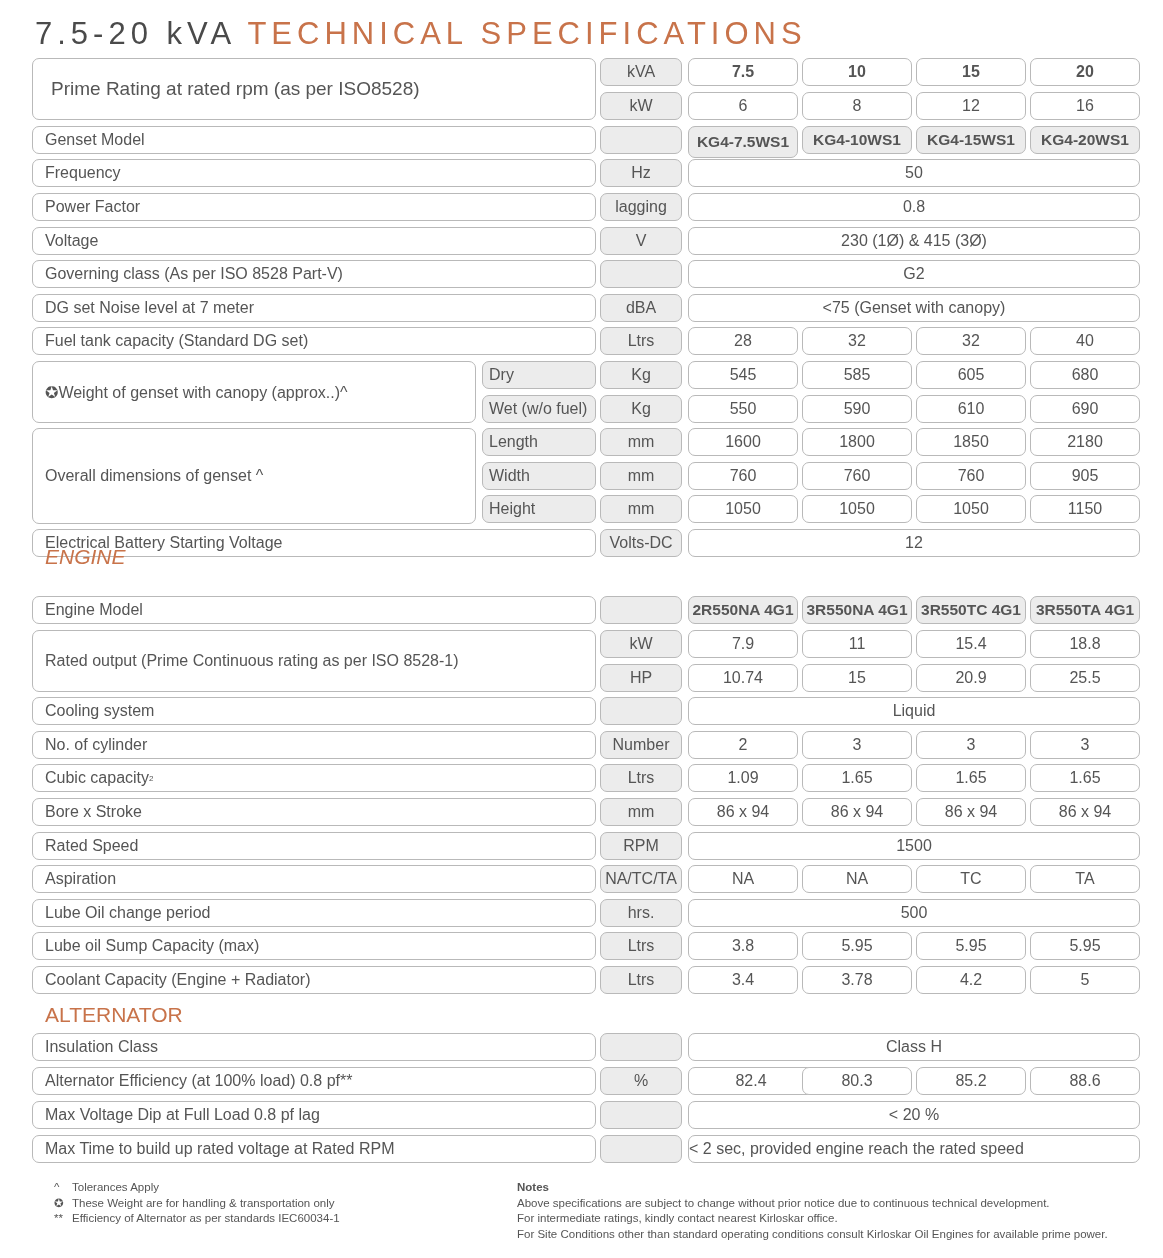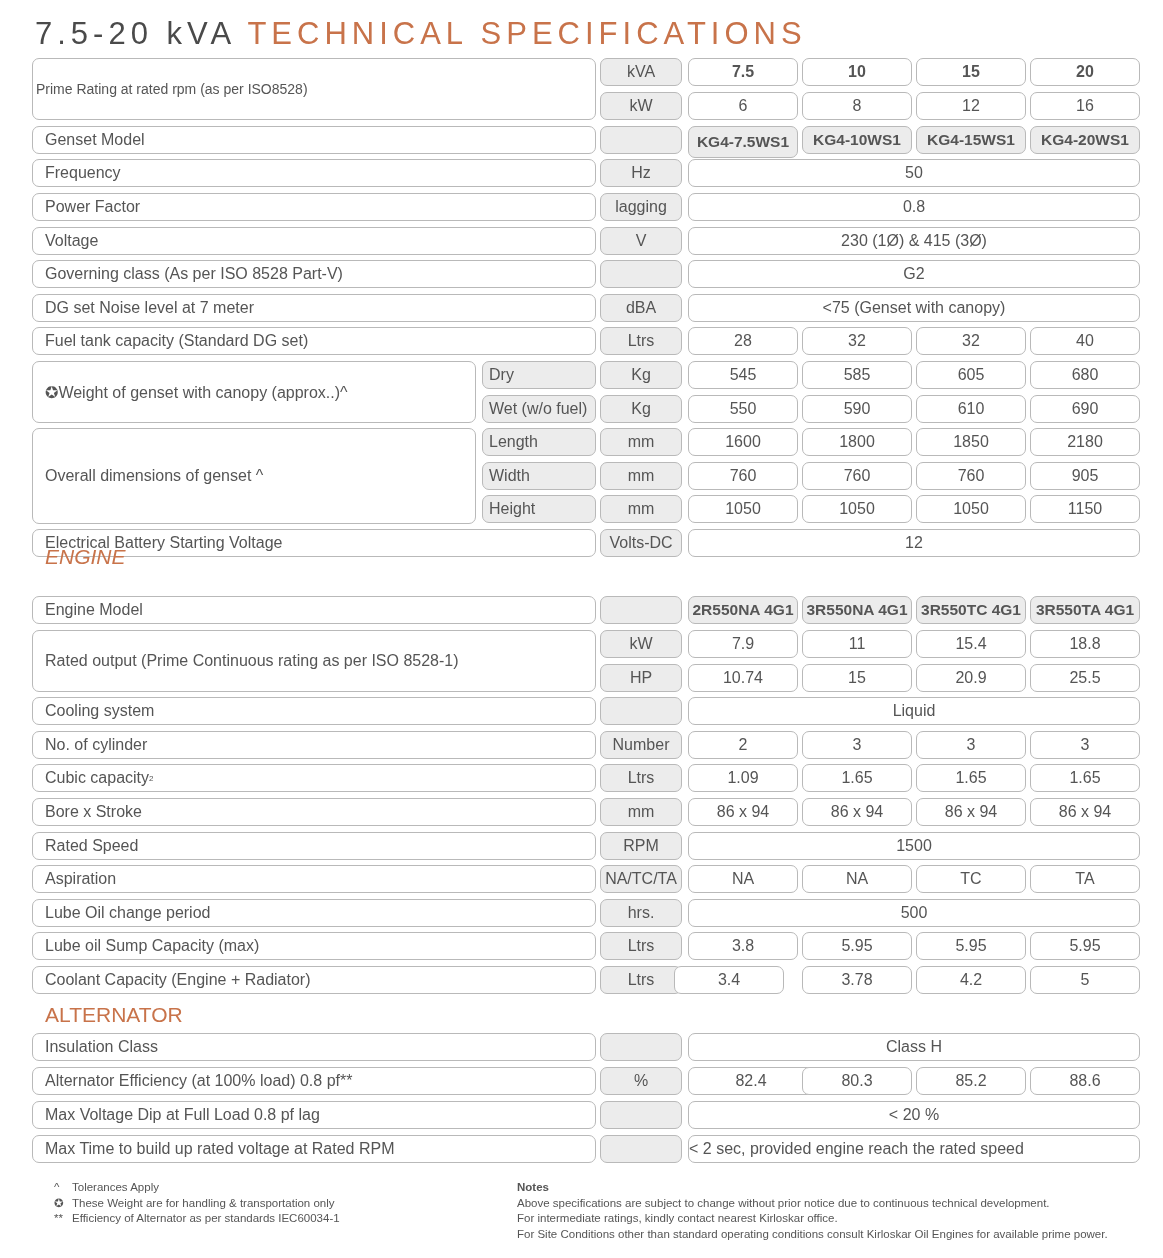--- a/index.html
+++ b/index.html
@@ -5,21 +5,21 @@
   html, body { margin:0; padding:0; background:#ffffff; }
   body { width:1163px; height:1258px; position:relative; overflow:hidden;
          font-family:"Liberation Sans", sans-serif; color:#555; }
   .title { position:absolute; left:35px; top:16px; font-size:31px; letter-spacing:5px; white-space:nowrap; }
   .title .t1 { color:#4a4a4a; }
   .title .t2 { color:#c8734a; }
   .section { position:absolute; left:45px; font-size:21px; color:#c8734a; }
   .box { position:absolute; box-sizing:border-box; border:1.3px solid #b9b9b9; border-radius:7px;
          background:#fff; font-size:16px; color:#555; display:flex; align-items:center; overflow:hidden; white-space:nowrap; }
   .lbl { padding-left:12px; justify-content:flex-start; }
-  .lbl.big { padding-left:3px; font-size:14px; }
+  .lbl.big { padding-left:18px; font-size:19px; }
   .unit { background:#ececec; justify-content:center; }
   .sub { background:#ececec; justify-content:flex-start; padding-left:6px; }
   .val { justify-content:center; }
   .val.left { justify-content:flex-start; padding-left:0; }
   .model { background:#ececec; justify-content:center; font-weight:bold; color:#555; font-size:15.5px; }
   .bold { font-weight:bold; }
   sup { font-size:8px; }
   .foot { position:absolute; font-size:11.5px; color:#555; line-height:15.5px; }
   .foot div { white-space:nowrap; }
   .notes-title { font-weight:bold; }
@@ -157,21 +157,21 @@
     <div class="box unit" style="left: 600px; top: 899px; width: 82px; height: 28px;">hrs.</div>
     <div class="box val" style="left: 688px; top: 899px; width: 452px; height: 28px;">500</div>
     <div class="box lbl" style="left: 32px; top: 932px; width: 564px; height: 28px;">Lube oil Sump Capacity (max)</div>
     <div class="box unit" style="left: 600px; top: 932px; width: 82px; height: 28px;">Ltrs</div>
     <div class="box val " style="left: 688px; top: 932px; width: 110px; height: 28px;">3.8</div>
     <div class="box val " style="left: 802px; top: 932px; width: 110px; height: 28px;">5.95</div>
     <div class="box val " style="left: 916px; top: 932px; width: 110px; height: 28px;">5.95</div>
     <div class="box val " style="left: 1030px; top: 932px; width: 110px; height: 28px;">5.95</div>
     <div class="box lbl" style="left: 32px; top: 966px; width: 564px; height: 28px;">Coolant Capacity (Engine + Radiator)</div>
     <div class="box unit" style="left: 600px; top: 966px; width: 82px; height: 28px;">Ltrs</div>
-    <div class="box val " style="left: 674px; top: 966px; width: 110px; height: 28px;">3.4</div>
+    <div class="box val " style="left: 688px; top: 966px; width: 110px; height: 28px;">3.4</div>
     <div class="box val " style="left: 802px; top: 966px; width: 110px; height: 28px;">3.78</div>
     <div class="box val " style="left: 916px; top: 966px; width: 110px; height: 28px;">4.2</div>
     <div class="box val " style="left: 1030px; top: 966px; width: 110px; height: 28px;">5</div>
     <div class="box lbl" style="left: 32px; top: 1033px; width: 564px; height: 28px;">Insulation Class</div>
     <div class="box unit" style="left: 600px; top: 1033px; width: 82px; height: 28px;"></div>
     <div class="box val" style="left: 688px; top: 1033px; width: 452px; height: 28px;">Class H</div>
     <div class="box lbl" style="left: 32px; top: 1067px; width: 564px; height: 28px;">Alternator Efficiency (at 100% load) 0.8 pf**</div>
     <div class="box unit" style="left: 600px; top: 1067px; width: 82px; height: 28px;">%</div>
     <div class="box val " style="left: 688px; top: 1067px; width: 126px; height: 28px;">82.4</div>
     <div class="box val " style="left: 802px; top: 1067px; width: 110px; height: 28px;">80.3</div>

